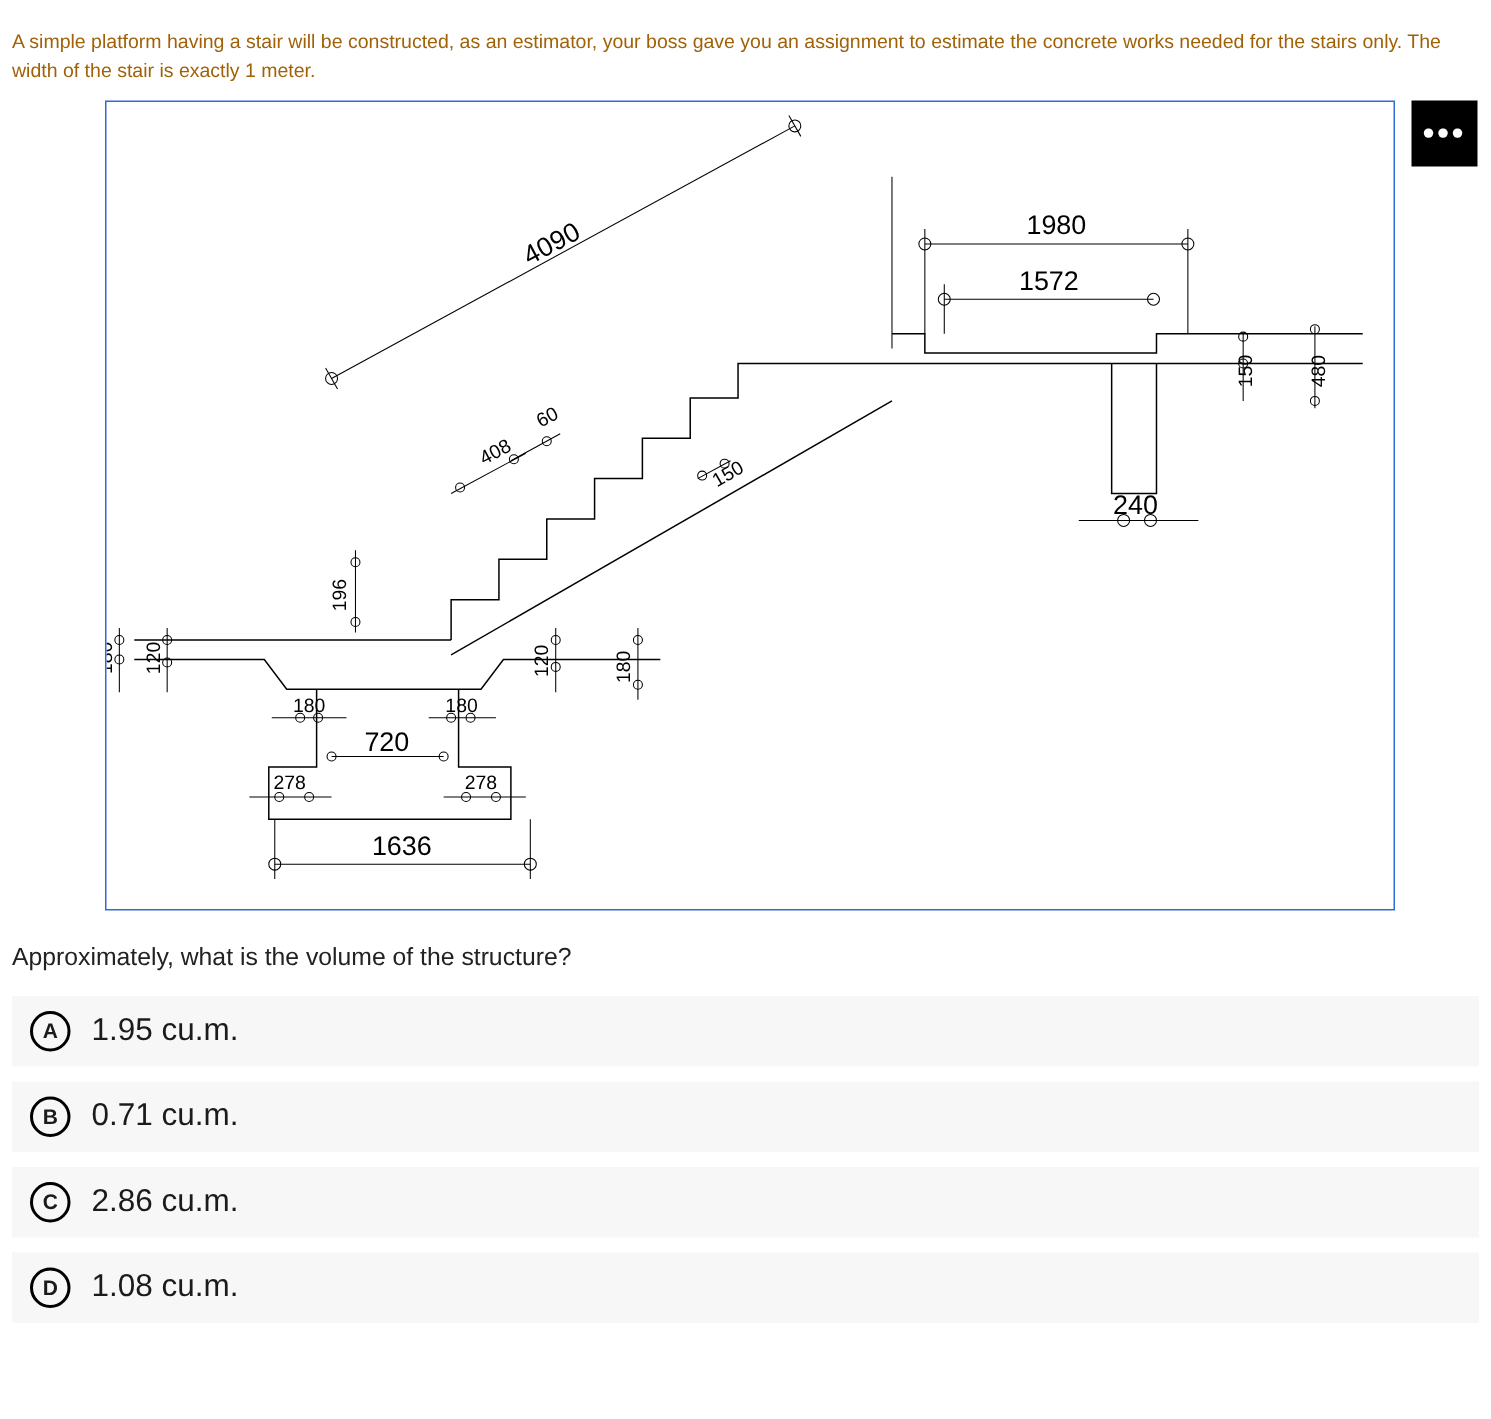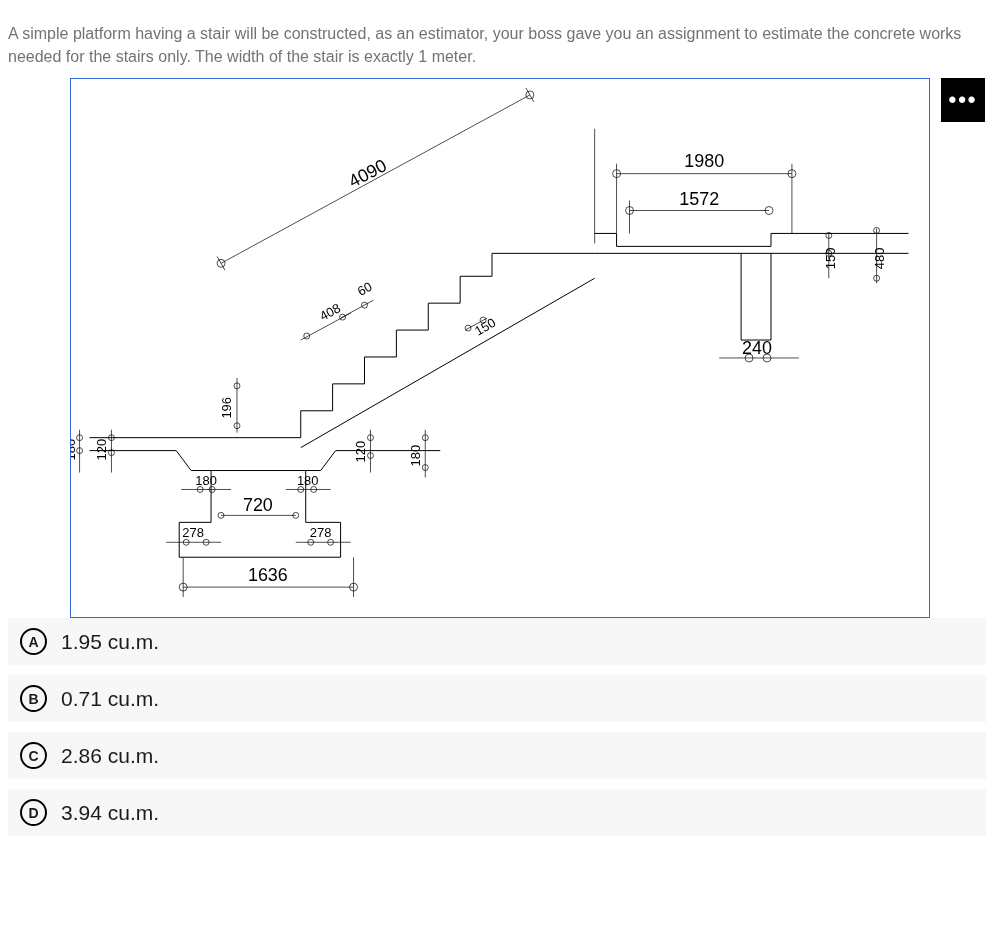--- a/index.html
+++ b/index.html
@@ -5,23 +5,23 @@
   * { box-sizing: border-box; }
   html, body {
     margin: 0; padding: 0;
     font-family: "Segoe UI", Arial, sans-serif;
     background: #fff;
     color: #1b1b1b;
     width: 994px;
   }
   .page { padding: 6px 8px 20px 8px; width: 994px; }
   .prompt {
-    font-size: 16px;
+    font-size: 13px;
     line-height: 1.45;
-    color: #737373;
+    color: #a16207;
     margin-bottom: 10px;
   }
   .figure-wrap {
     position: relative;
     margin-left: 62px;
     width: 870px;
   }
   .figure {
     border: 1.5px solid #2e6bd6;
     width: 860px; height: 540px;
@@ -215,31 +215,32 @@
           <text class="dimtext" x="197" y="504" text-anchor="middle">1636</text>
         </g>
       </svg>
     </div>
 
     <div class="menu-btn">
       <span>•••</span>
     </div>
   </div>
 
+  <p class="subq">Approximately, what is the volume of the structure?</p>
 
   <div class="option">
     <span class="circle">A</span>
     <span class="opt-label">1.95 cu.m.</span>
   </div>
   <div class="option">
     <span class="circle">B</span>
     <span class="opt-label">0.71 cu.m.</span>
   </div>
   <div class="option">
     <span class="circle">C</span>
     <span class="opt-label">2.86 cu.m.</span>
   </div>
   <div class="option">
     <span class="circle">D</span>
-    <span class="opt-label">3.94 cu.m.</span>
+    <span class="opt-label">1.08 cu.m.</span>
   </div>
 
 </div>
 
 </body></html>

